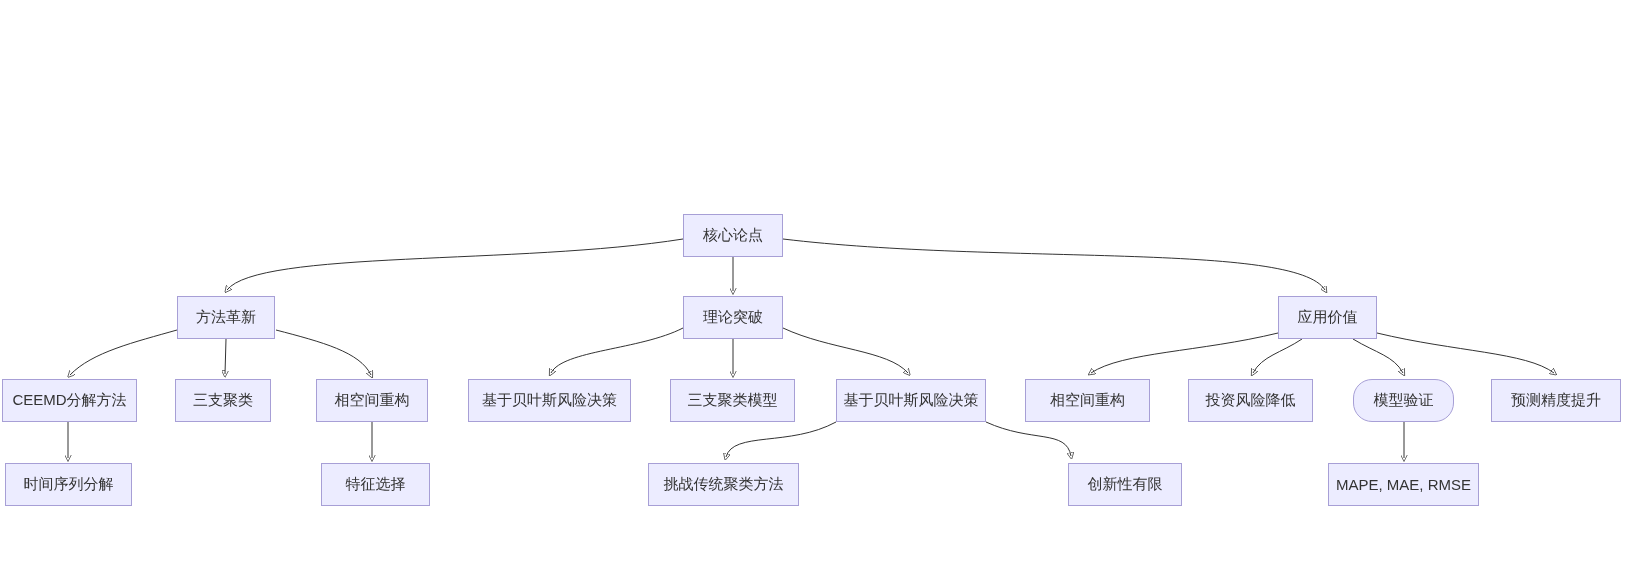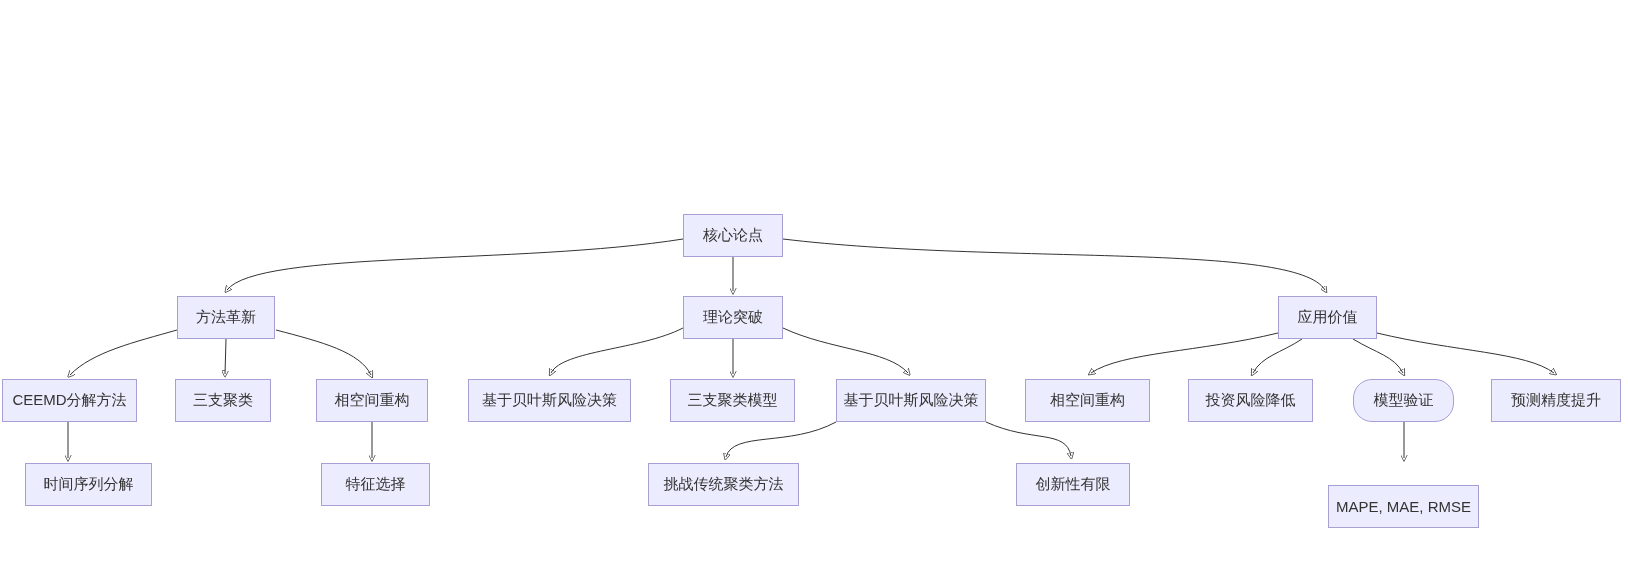--- a/index.html
+++ b/index.html
@@ -115,29 +115,29 @@
   <div class="node" style="left:1188px; top:379px; width:125px;">
     <span class="label">投资风险降低</span>
   </div>
   <div class="node" style="left:1353px; top:379px; width:101px;border-radius:19px;">
     <span class="label">模型验证</span>
   </div>
   <div class="node" style="left:1491px; top:379px; width:130px;">
     <span class="label">预测精度提升</span>
   </div>
 
-  <div class="node" style="left:5px; top:463px; width:127px;margin-left:20px;">
+  <div class="node" style="left:5px; top:463px; width:127px;">
     <span class="label">时间序列分解</span>
   </div>
   <div class="node" style="left:321px; top:463px; width:109px;">
     <span class="label">特征选择</span>
   </div>
   <div class="node" style="left:648px; top:463px; width:151px;">
     <span class="label">挑战传统聚类方法</span>
   </div>
-  <div class="node" style="left:1016px; top:463px; width:114px;">
+  <div class="node" style="left:1068px; top:463px; width:114px;">
     <span class="label">创新性有限</span>
   </div>
-  <div class="node" style="left:1328px; top:463px; width:151px;margin-top:22px;">
+  <div class="node" style="left:1328px; top:463px; width:151px;">
     <span class="label">MAPE, MAE, RMSE</span>
   </div>
 
 </div>
 
 </body></html>

